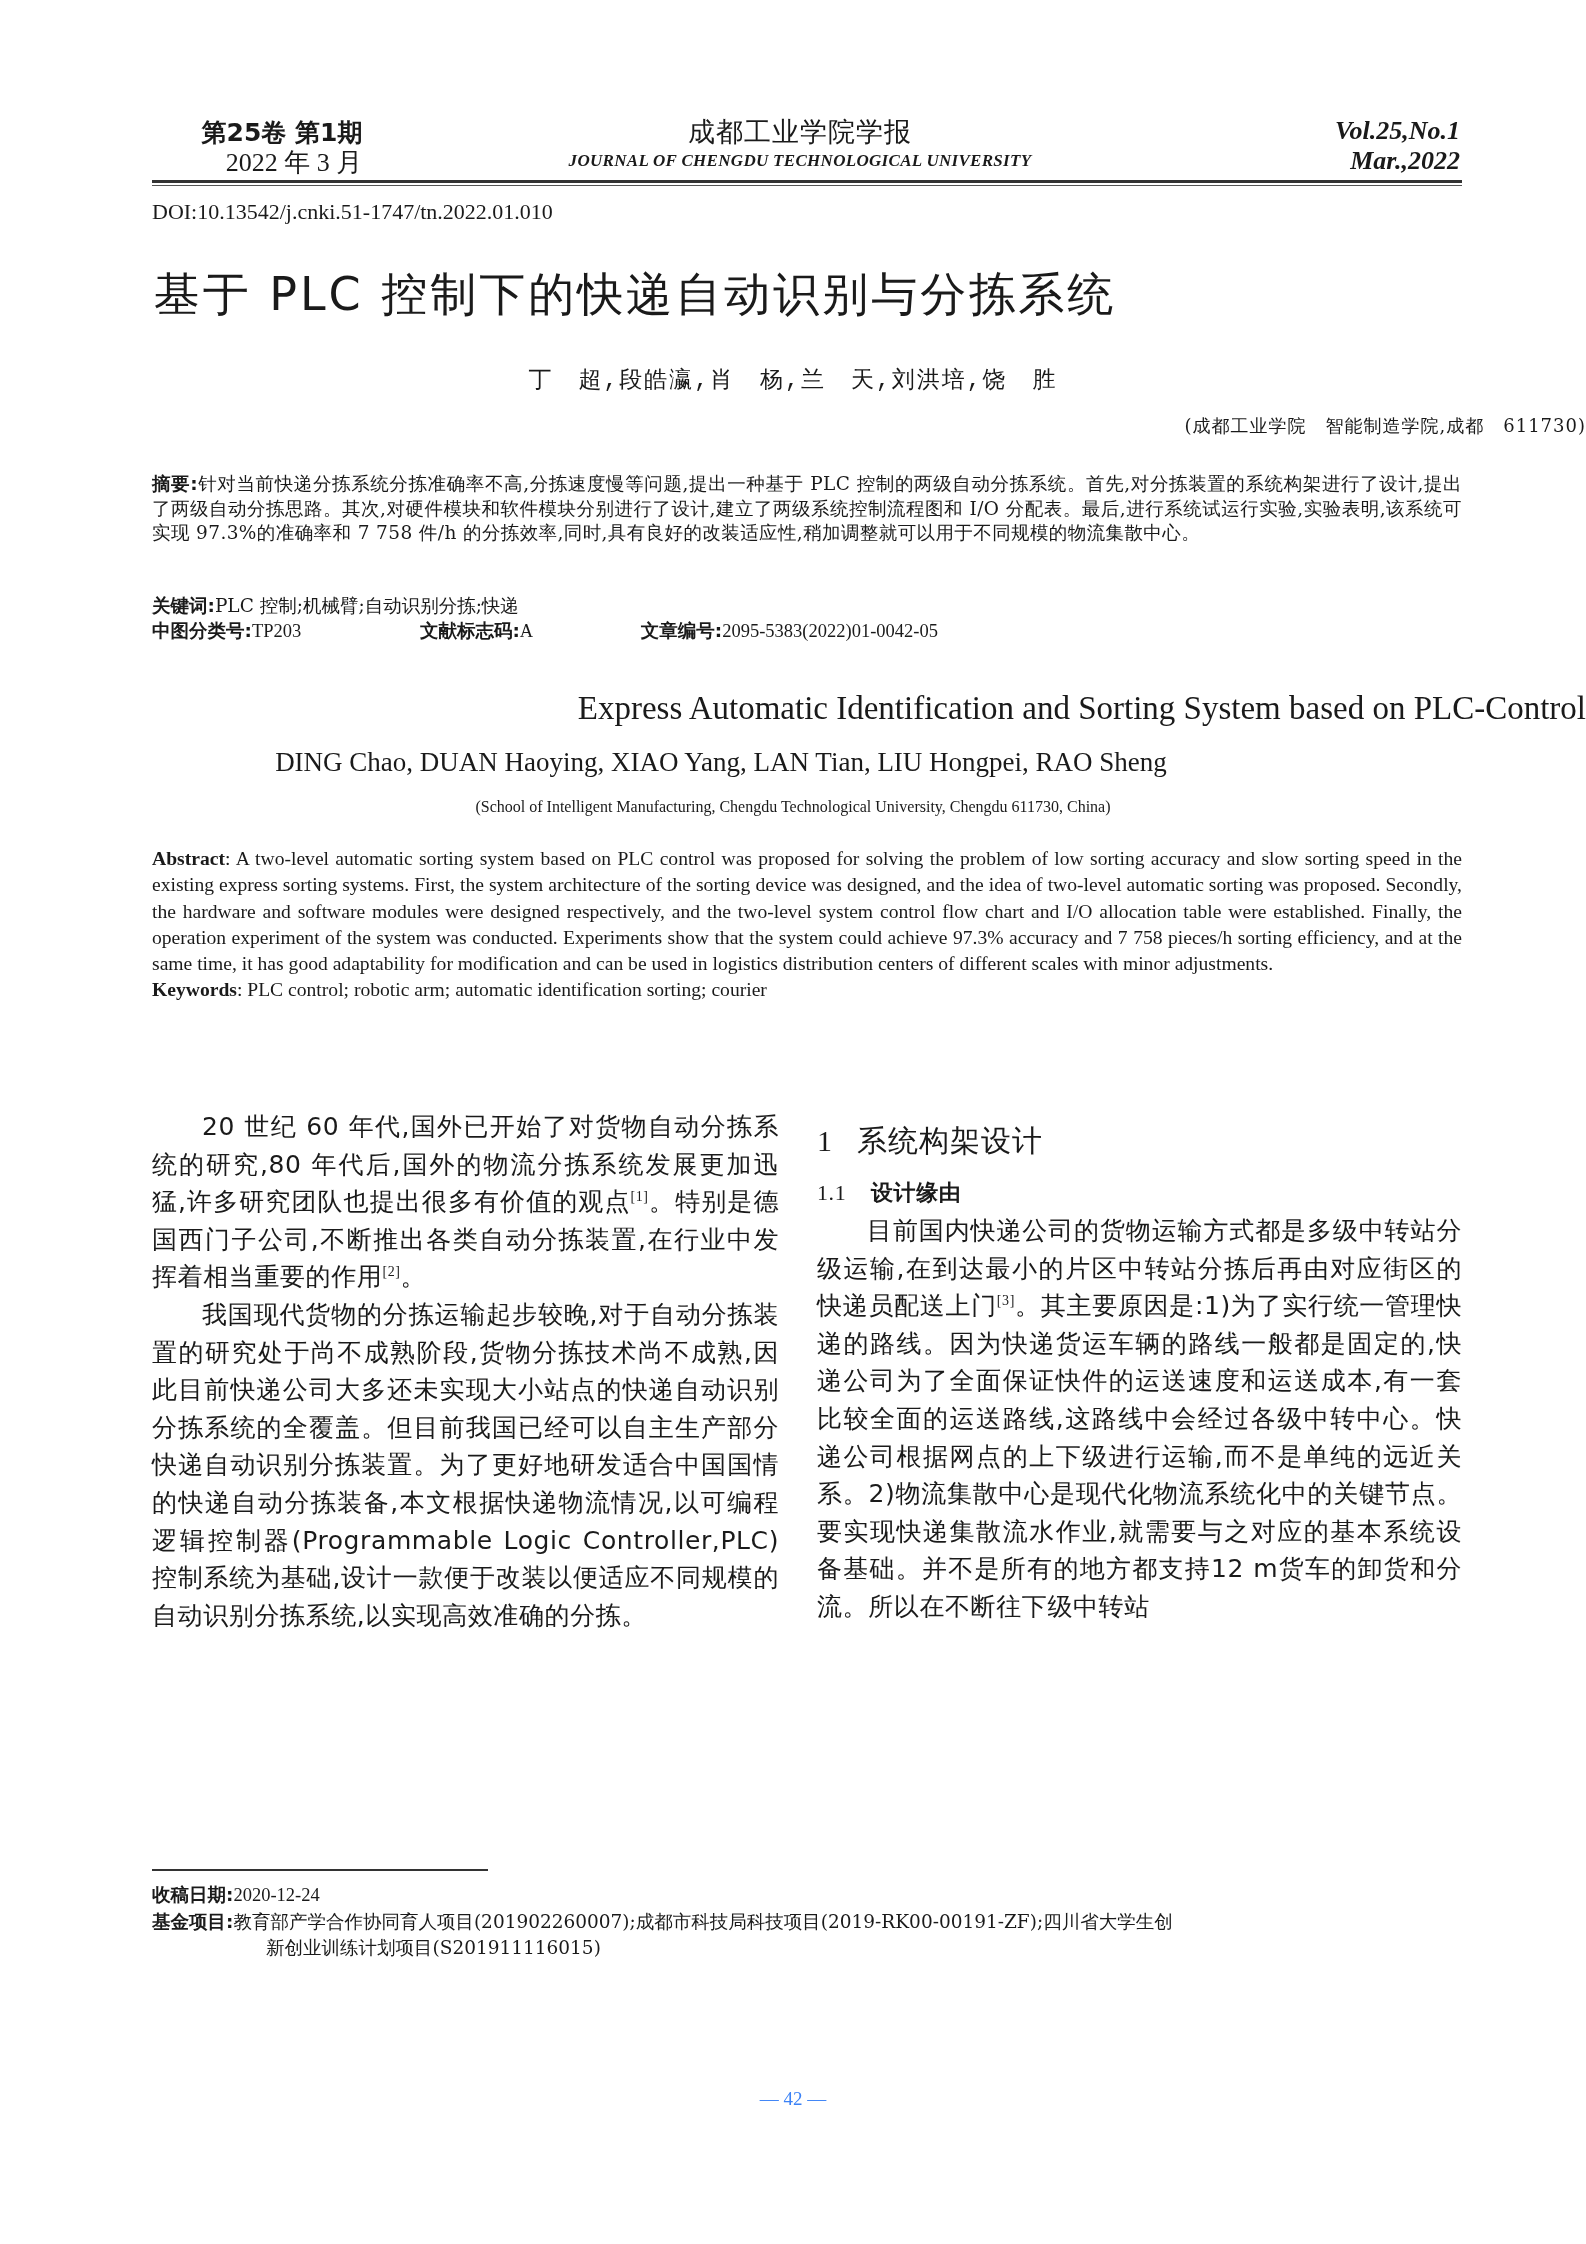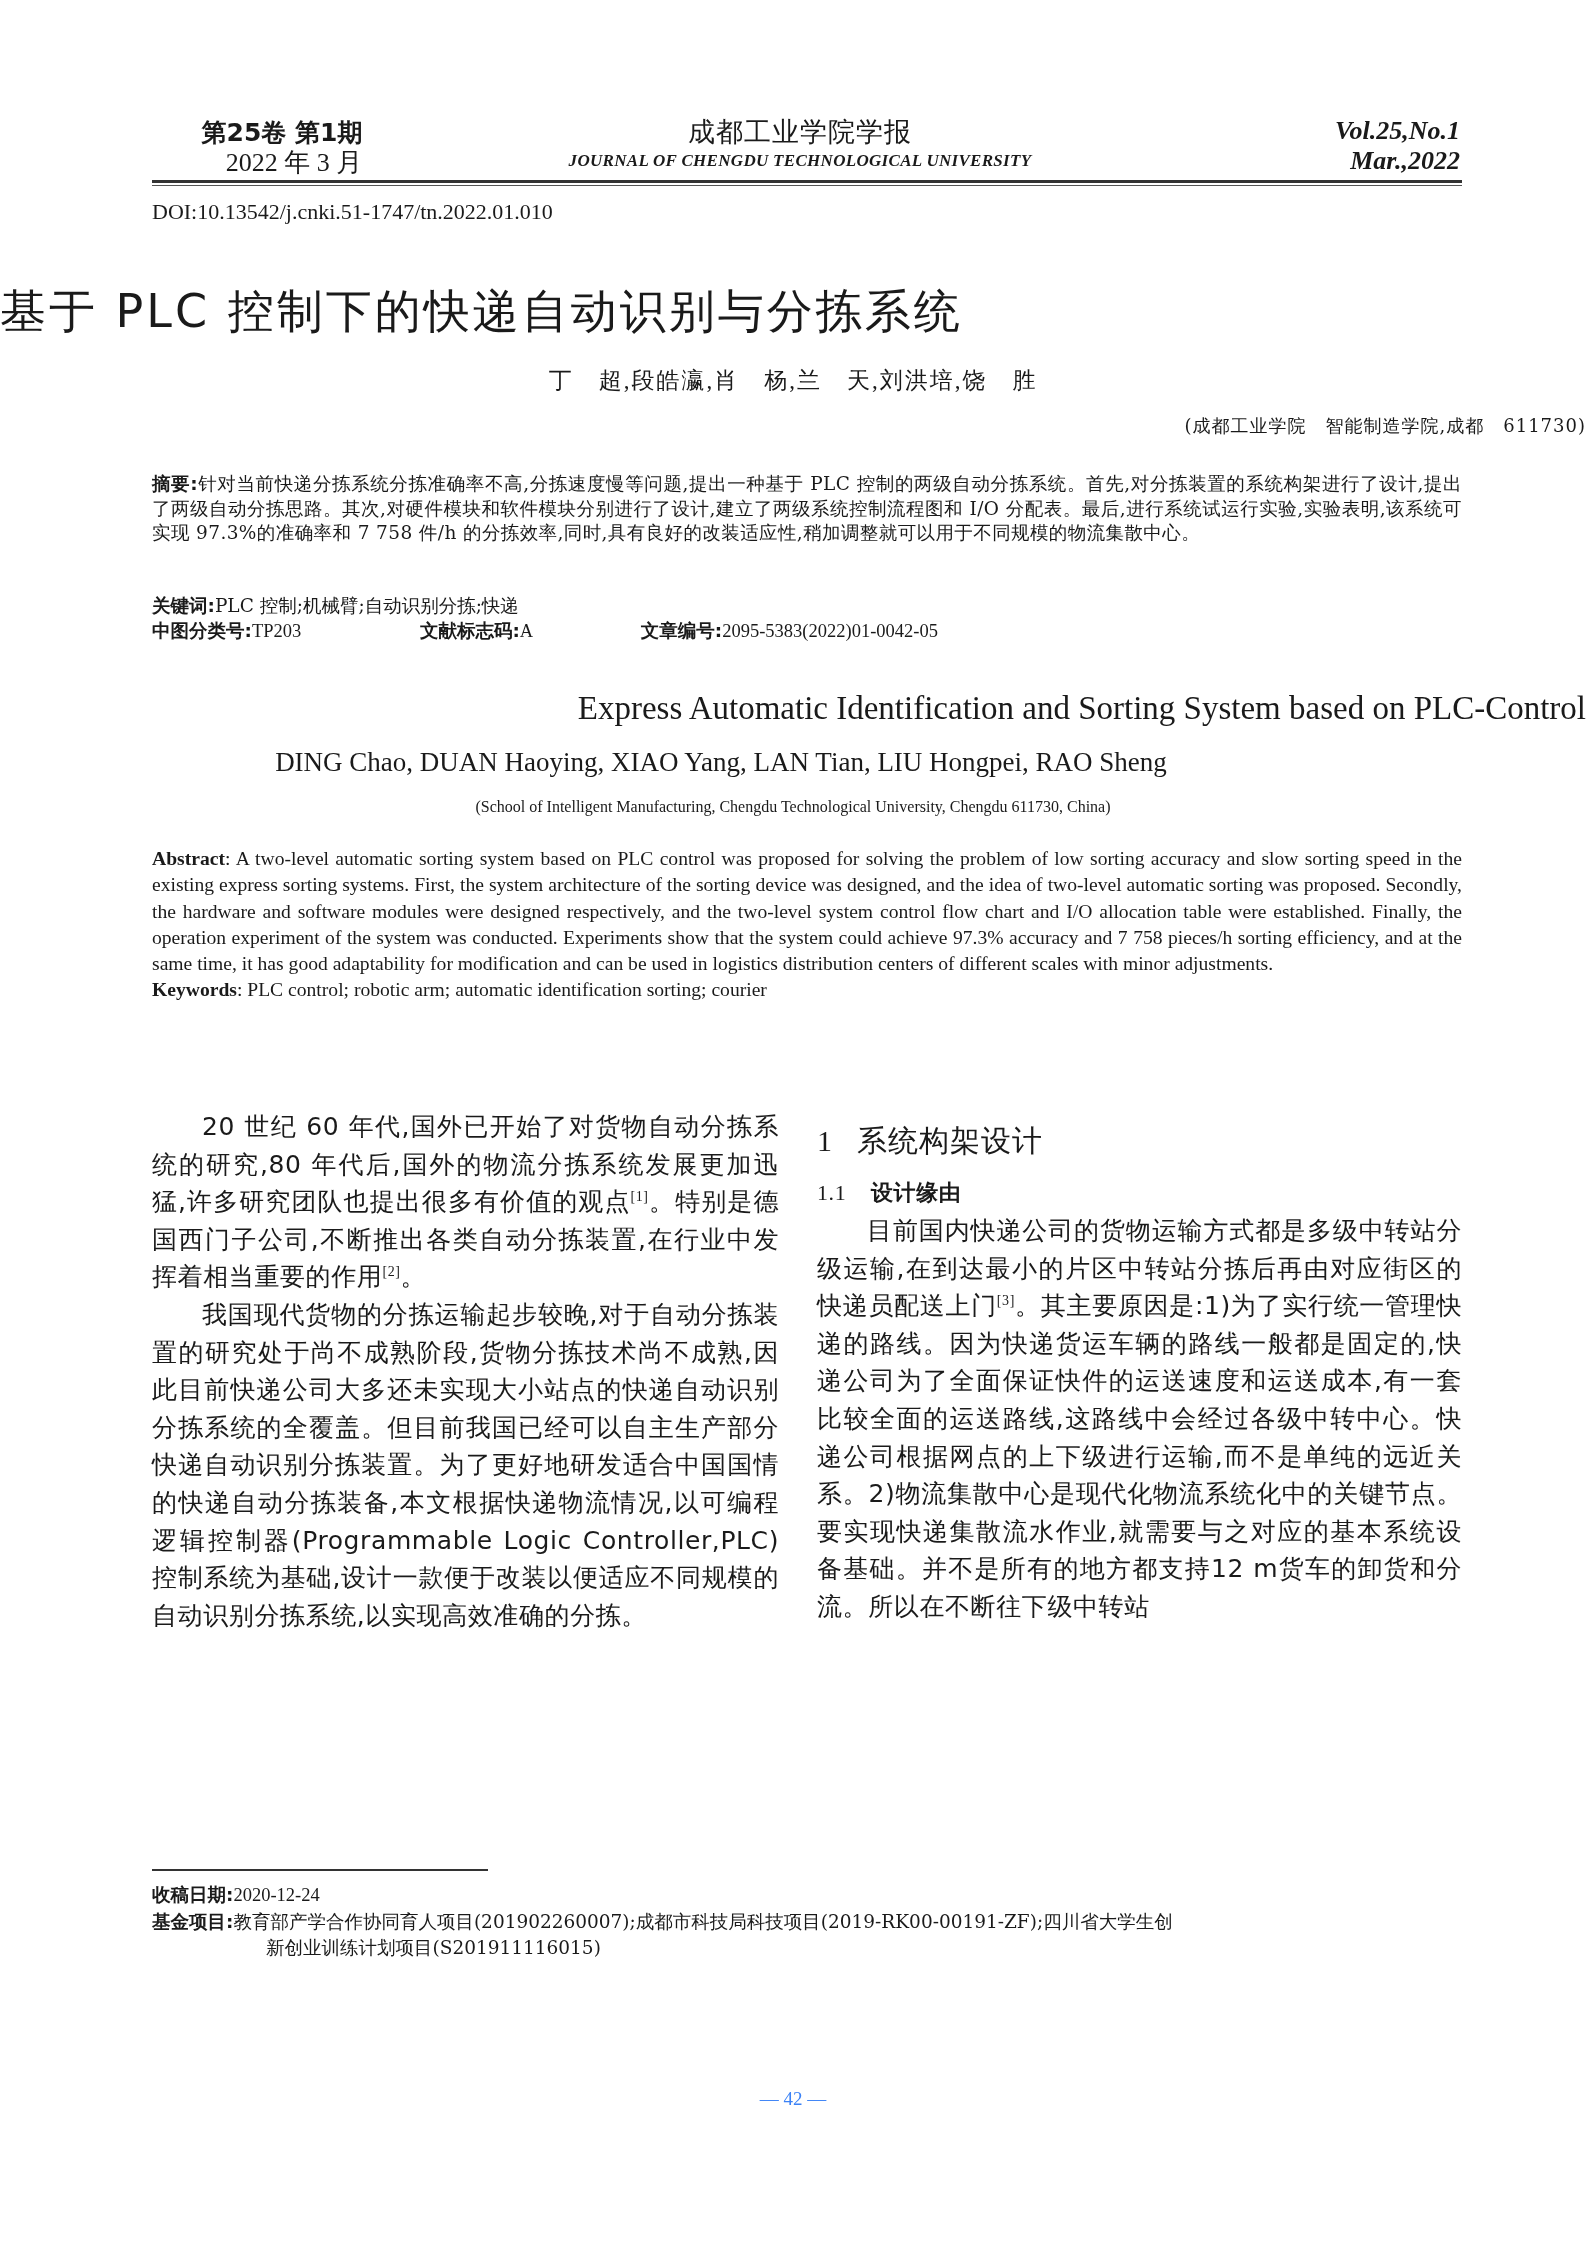--- a/index.html
+++ b/index.html
@@ -11,22 +11,22 @@
   .hdr-left .l2 { padding-left: 24px; font-weight: normal; font-family: "Liberation Serif", serif; font-size: 26px; }
   .hdr-center { left: 470px; top: 114px; width: 660px; text-align: center; }
   .hdr-center .cn { font-family: "DejaVu Sans", sans-serif; font-size: 27px; line-height: 36px; letter-spacing: 1px; }
   .hdr-center .en { font-family: "Liberation Serif", serif; font-style: italic; font-weight: bold; font-size: 17px; line-height: 22px; letter-spacing: 0.3px; }
   .hdr-right { right: 126px; top: 116px; width: 260px; text-align: right; font-family: "Liberation Serif", serif; font-size: 26px; line-height: 30px; font-weight: bold; font-style: italic; }
   .rule1 { left: 152px; top: 180px; width: 1310px; height: 3px; background: #333; }
   .rule2 { left: 152px; top: 185px; width: 1310px; height: 1px; background: #555; }
   .doi { left: 152px; top: 198px; font-size: 22px; line-height: 28px; }
 
   
-  .title-cn { left: 0; width: 1270px; top: 281px; font-family: "DejaVu Sans", sans-serif; font-size: 46px; line-height: 60px; letter-spacing: 3px; }
-  .authors-cn { left: 0; width: 1586px; top: 366px; text-align: center; font-family: Liberation Serif, serif; font-size: 23px; line-height: 30px; letter-spacing: 2px; }
+  .title-cn { left: 0; width: 1270px; top: 264px; text-align: center; font-family: "DejaVu Sans", sans-serif; font-size: 46px; line-height: 60px; letter-spacing: 3px; }
+  .authors-cn { left: 0; width: 1586px; top: 366px; text-align: center; font-family: Liberation Mono, monospace; font-size: 23px; line-height: 30px; letter-spacing: 2px; }
   .affil-cn { left: 0; width: 1586px; top: 414px; text-align: right; font-family: "DejaVu Serif", serif; font-size: 18px; line-height: 24px; letter-spacing: 1px; }
 
   
   .abs-cn { left: 152px; top: 472px; width: 1310px; font-family: "DejaVu Serif", serif; font-size: 18.5px; line-height: 24.5px; text-align: justify; letter-spacing: 0.4px; }
   .abs-cn b, .meta-cn b { font-family: "DejaVu Sans", sans-serif; font-weight: bold; }
   .meta-cn { left: 152px; top: 594px; width: 1310px; font-family: "DejaVu Serif", serif; font-size: 18.5px; line-height: 24.5px; }
   .meta-cn .row3 span { display: inline-block; }
 
   
   .title-en { left: 0; width: 1586px; top: 686px; text-align: right; font-family: "Liberation Serif", serif; font-weight: normal; font-size: 33px; line-height: 44px; }

